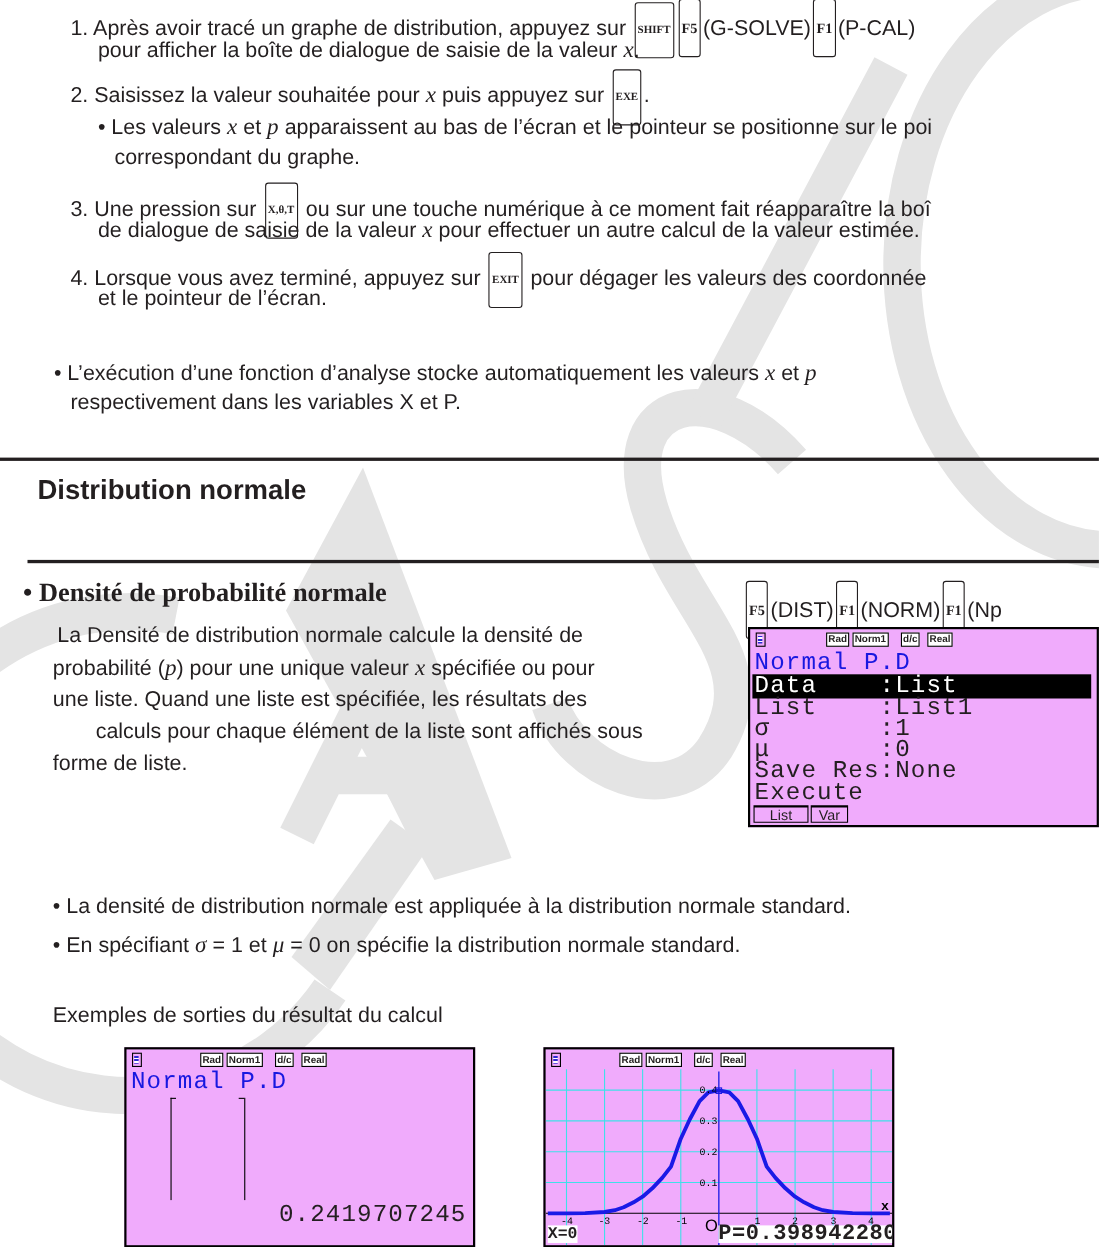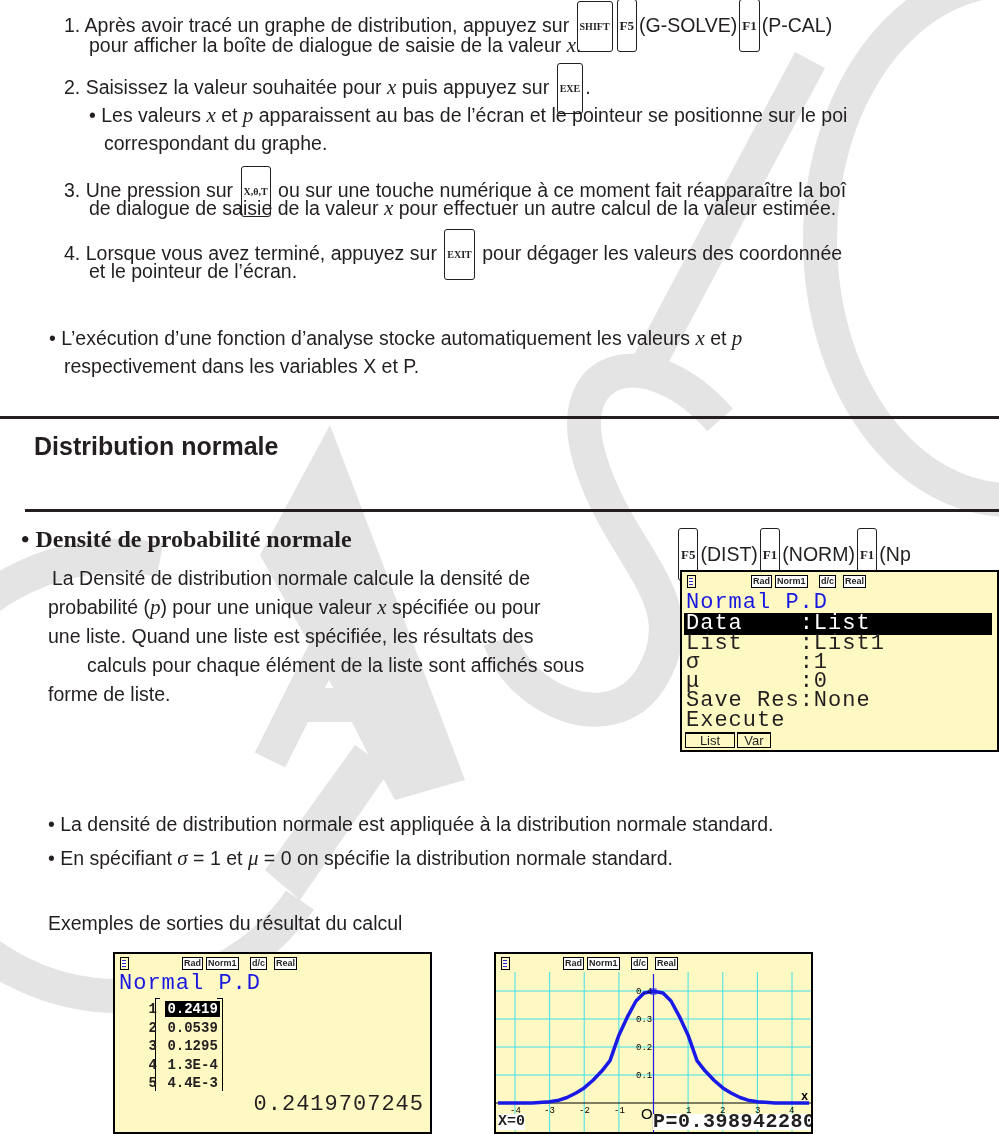--- a/index.html
+++ b/index.html
@@ -19,21 +19,21 @@
     font-family:Liberation Serif, serif;
   }
   .key.big { font-size:13px; line-height:15px; }
   .rule { position:absolute; height:3px; background:#231f20; z-index:1; }
   .h2 { font-size:25px; font-weight:bold; }
   .h3 { font-size:24px; font-weight:bold;font-family:Liberation Serif, serif; }
   .para { font-size:19.5px; line-height:29px; }
 
   
   .screen {
-    position:absolute; z-index:1; background:#fef9c3;
+    position:absolute; z-index:1; background:#f0abfc;
     border:2px solid #000; box-sizing:border-box; overflow:hidden;
     font-family:"Liberation Mono", monospace;
   }
   .status { position:absolute; left:3px; top:2px; height:16px; width:100%; }
   .battery { position:absolute; left:2px; top:1px; width:9px; height:13px; border:1.5px solid #000; box-sizing:border-box; }
   .battery:before { content:""; position:absolute; left:1px; top:2px; width:4px; height:7px; background:repeating-linear-gradient(#2b2bd0 0 1.5px, #fff 1.5px 3px); }
   .badge {
     position:absolute; top:1px; height:13px; border:1.5px solid #000; box-sizing:border-box;
     font-family:"Liberation Sans", sans-serif; font-size:9px; font-weight:bold; line-height:10px;
     padding:0 1px; background:#fff;
@@ -190,27 +190,20 @@
     <span class="badge" style="left:64px;">Rad</span>
     <span class="badge" style="left:88px;">Norm1</span>
     <span class="badge" style="left:132px;">d/c</span>
     <span class="badge" style="left:156px;">Real</span>
   </div>
   <div class="row blue" style="top:19px;">Normal P.D</div>
   <div style="position:absolute;left:40px;top:44px;width:1px;height:93px;background:#000;"></div>
   <div style="position:absolute;left:40px;top:44px;width:5px;height:1px;background:#000;"></div>
   <div style="position:absolute;left:107px;top:44px;width:1px;height:93px;background:#000;"></div>
   <div style="position:absolute;left:102px;top:44px;width:5px;height:1px;background:#000;"></div>
-  <div style="position:absolute;top:46px;left:20px;font-size:14px;font-weight:bold;line-height:18.5px;">
-    <div><span style="display:inline-block;width:22px;text-align:right;">1</span> <span class="hl" style="padding:0 2px;">0.2419</span></div>
-    <div><span style="display:inline-block;width:22px;text-align:right;">2</span> <span style="padding:0 2px;">0.0539</span></div>
-    <div><span style="display:inline-block;width:22px;text-align:right;">3</span> <span style="padding:0 2px;">0.1295</span></div>
-    <div><span style="display:inline-block;width:22px;text-align:right;">4</span> <span style="padding:0 2px;">1.3E-4</span></div>
-    <div><span style="display:inline-block;width:22px;text-align:right;">5</span> <span style="padding:0 2px;">4.4E-3</span></div>
-  </div>
   <div style="position:absolute;right:6px;top:140px;font-size:22px;line-height:22px;letter-spacing:1px;">0.2419707245</div>
 </div>
 
 <div class="screen" style="left:494px;top:952px;width:319px;height:182px;">
   <div class="status">
     <span class="battery"></span>
     <span class="badge" style="left:64px;">Rad</span>
     <span class="badge" style="left:88px;">Norm1</span>
     <span class="badge" style="left:132px;">d/c</span>
     <span class="badge" style="left:156px;">Real</span>

